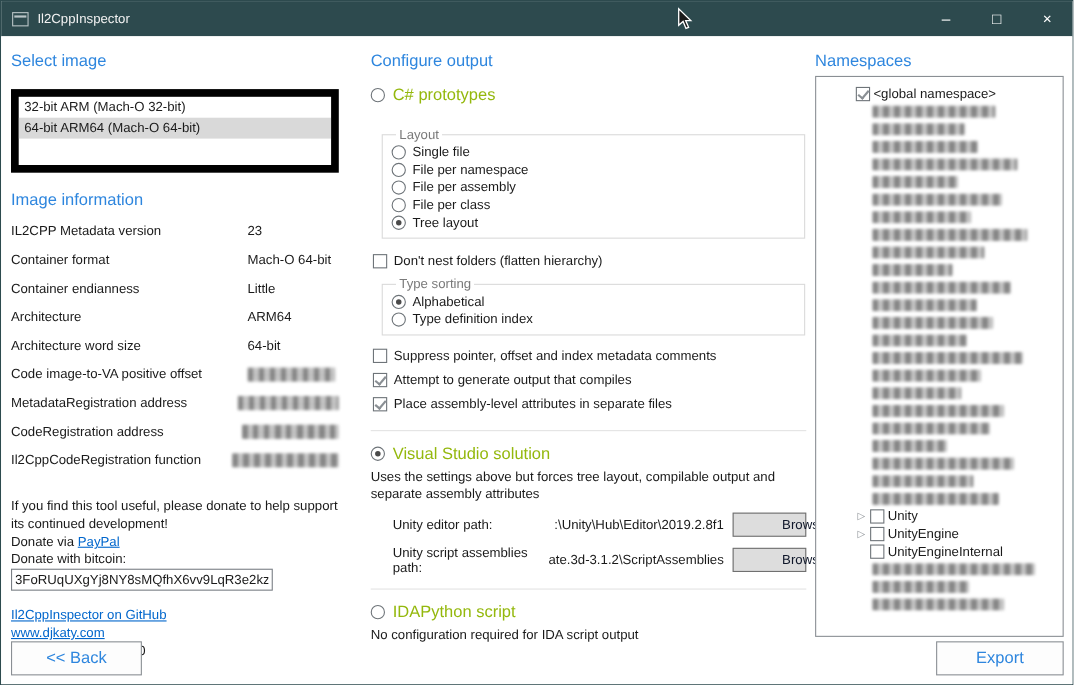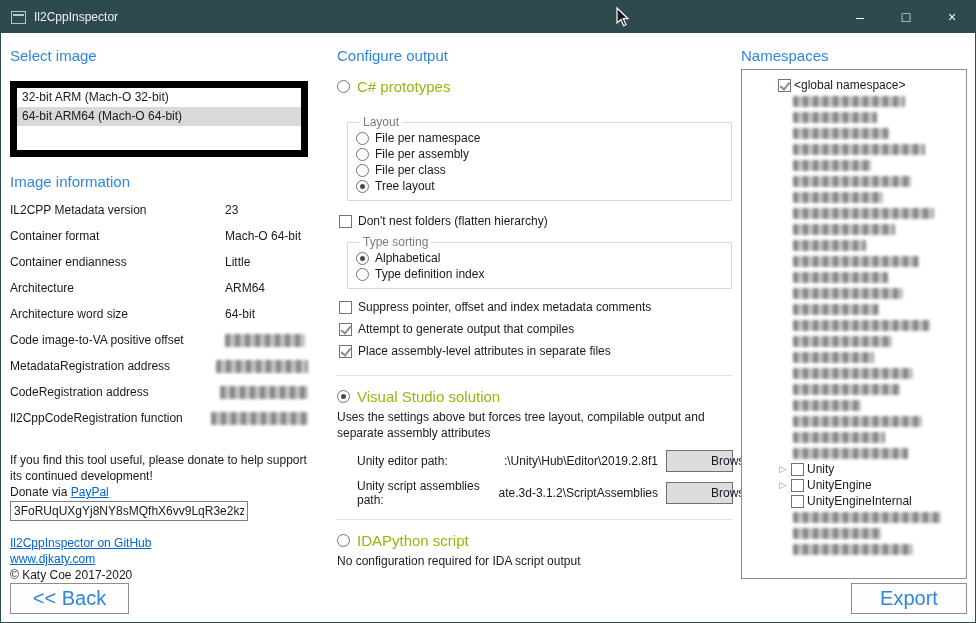--- a/index.html
+++ b/index.html
@@ -42,21 +42,21 @@
       repeating-linear-gradient(90deg, rgba(125,125,125,.85) 0 5px, rgba(195,195,195,.85) 5px 10px),
       repeating-linear-gradient(0deg, #cbcbcb 0 4px, #b1b1b1 4px 8px);
     filter: blur(1.5px); }
 
   .donate-text { margin-top: 15px; line-height: 16px; }
   .line { line-height: 16px; }
   .link { color: var(--link-blue, #0066cc); text-decoration: underline; cursor: pointer; }
   .bitcoin-input { margin-top: 1px; width: 238px; height: 20px; border: 1px solid #7a7f85; font: 12px "Liberation Sans", sans-serif; padding: 0 3px; color: #1a1a1a; background: #fff; }
   .links-block { margin-top: 14px; }
 
-  .big-btn { position: absolute; left: 0; bottom: 0; width: 119px; height: 31px; background: #fdfdfd; border: 1px solid #8a8f94; color: var(--accent-blue, #2e86de); font-size: 20px; font-family: inherit; display: flex; align-items: center; justify-content: center; cursor: pointer; }
+  .big-btn { position: absolute; left: 0; bottom: 0; width: 119px; height: 31px; background: #fdfdfd; border: 1px solid #8a8f94; color: var(--accent-blue, #2e86de); font-size: 15px; font-family: inherit; display: flex; align-items: center; justify-content: center; cursor: pointer; }
   .col-right .big-btn { left: auto; right: 0; width: 116px; }
 
   
   .radio-head { display: flex; align-items: center; gap: 7px; margin-top: 12px; }
   .radio-head .head-label { font-size: 15px; color: var(--accent-green, #94b80d); }
   .radio { width: 13px; height: 13px; min-width: 13px; border: 1px solid #6e7479; border-radius: 50%; background: #fff; position: relative; display: inline-block; }
   .radio.selected::after { content: ""; position: absolute; left: 3px; top: 3px; width: 5px; height: 5px; border-radius: 50%; background: #4a4a4a; }
 
   fieldset.group { margin: 20px 0 0 10px; width: 385px; border: 1px solid #dadada; padding: 1px 8px 6px 8px; }
   fieldset.group legend { font-size: 12px; color: #7a7a7a; padding: 0 3px; margin-left: 4px; }
@@ -159,20 +159,21 @@
             <div class="info-value"><span class="redacted" style="width: 88px;"></span></div>
           </div>
           <div class="info-row">
             <div class="info-label">Il2CppCodeRegistration function</div>
             <div class="info-value"><span class="redacted" style="width: 97px;"></span></div>
           </div>
         </div>
 
       <div class="donate-text">If you find this tool useful, please donate to help support its continued development!</div>
       <div class="line"><span>Donate via </span><span class="link">PayPal</span></div>
+      <div class="line">Donate with bitcoin:</div>
       <input class="bitcoin-input" type="text" value="3FoRUqUXgYj8NY8sMQfhX6vv9LqR3e2kzz" style="">
 
       <div class="links-block">
         <div class="line"><span class="link">Il2CppInspector on GitHub</span></div>
         <div class="line"><span class="link">www.djkaty.com</span></div>
         <div class="line">© Katy Coe 2017-2020</div>
       </div>
 
       <button class="big-btn">&lt;&lt; Back</button>
     </div>
@@ -183,20 +184,24 @@
       <div class="radio-head">
         <span class="radio"></span>
         <span class="head-label">C# prototypes</span>
       </div>
 
       <fieldset class="group">
         <legend>Layout</legend>
         <div>
             <div class="opt-row">
               <span class="radio"></span>
+              <span>Single file</span>
+            </div>
+            <div class="opt-row">
+              <span class="radio"></span>
               <span>File per namespace</span>
             </div>
             <div class="opt-row">
               <span class="radio"></span>
               <span>File per assembly</span>
             </div>
             <div class="opt-row">
               <span class="radio"></span>
               <span>File per class</span>
             </div>

